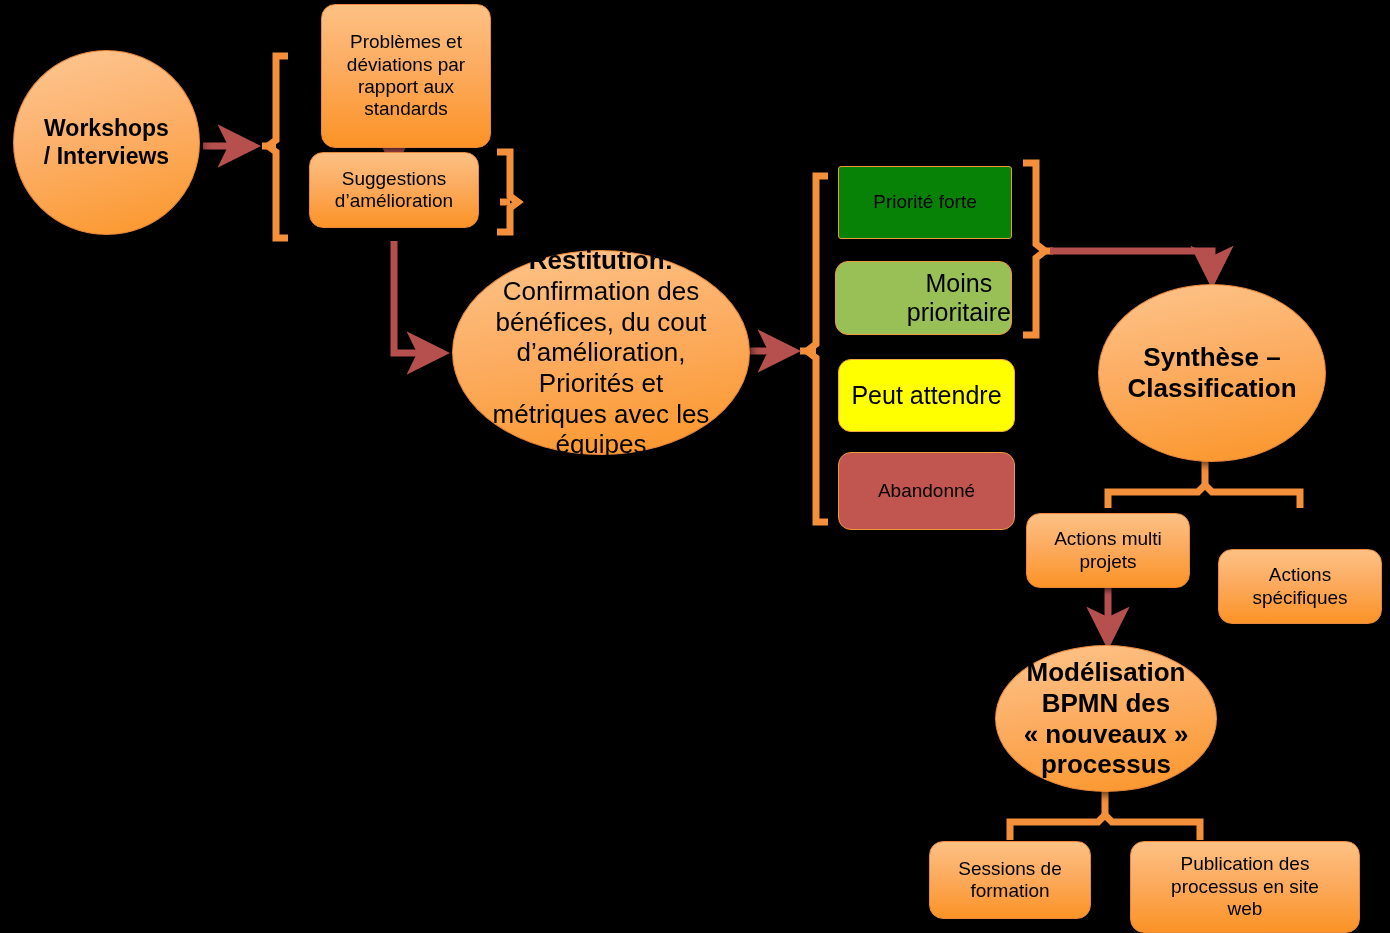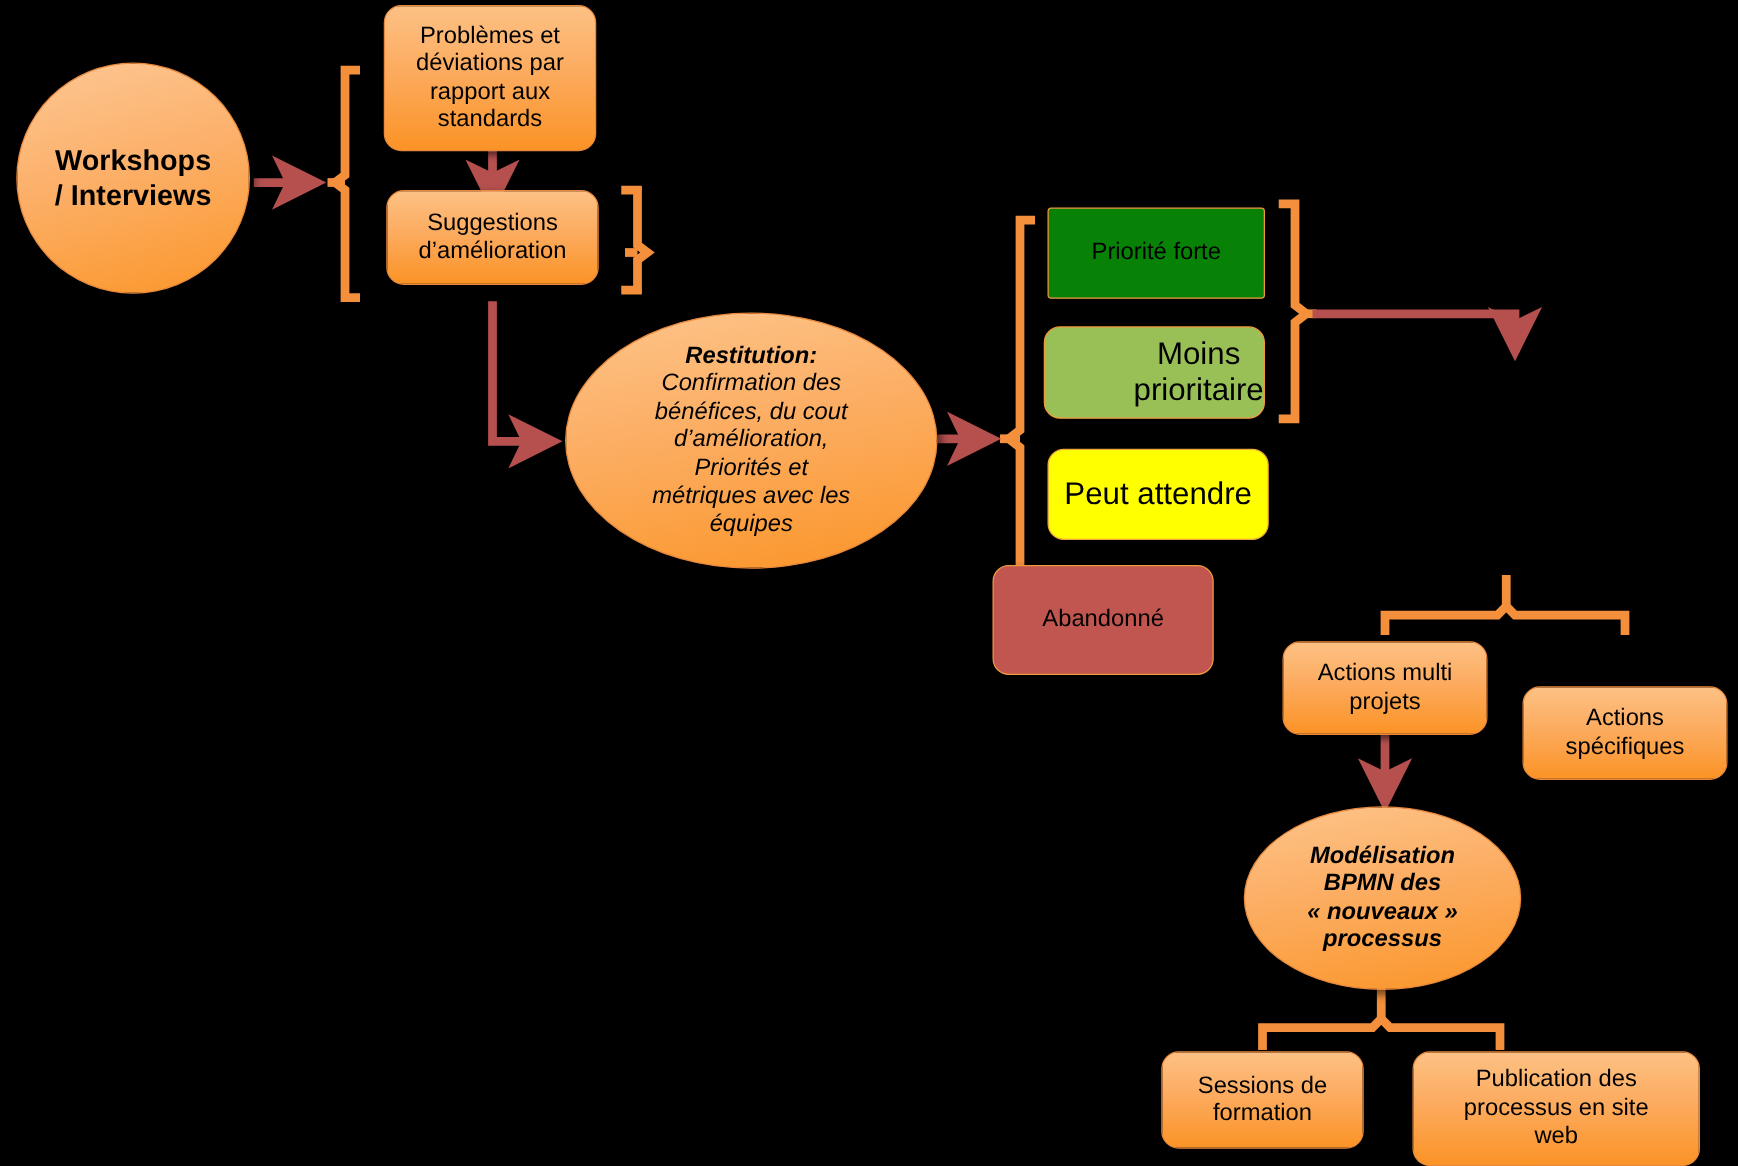--- a/index.html
+++ b/index.html
@@ -6,21 +6,21 @@
   #stage{position:relative;width:1390px;height:933px;background:#000;overflow:hidden;
          font-family:"Liberation Sans","DejaVu Sans",sans-serif;}
   svg.layer{position:absolute;left:0;top:0;width:1390px;height:933px;}
   .node{position:absolute;display:flex;align-items:center;justify-content:center;
         text-align:center;color:#000;line-height:1.18;box-sizing:border-box;}
   .rbox{border-radius:14px;border:1.5px solid #e8883c;
         background:linear-gradient(180deg,#fdc184 0%,#fcab5f 45%,#fb9326 100%);
         box-shadow:2px 3px 5px rgba(0,0,0,.55);font-size:19px;padding:4px 8px;}
   .ell{border-radius:50%;border:1.5px solid #e8883c;
        background:linear-gradient(170deg,#fdc48a 0%,#fcad62 45%,#fb9528 100%);
-       box-shadow:3px 4px 7px rgba(0,0,0,.55);font-size:19px;padding:6px 10px;font-style:italic;}
+       box-shadow:3px 4px 7px rgba(0,0,0,.55);font-size:26px;padding:6px 10px;}
   .circ{border-radius:50%;border:1.5px solid #e8883c;
         background:linear-gradient(165deg,#fdc793 0%,#fcb06a 45%,#fb9629 100%);
         box-shadow:3px 4px 8px rgba(0,0,0,.55);font-size:23px;font-weight:bold;}
   .bold{font-weight:bold;}
   .green{background:#078207;border:1.8px solid #f09a3e;border-radius:3px;
          box-shadow:2px 3px 5px rgba(0,0,0,.55);font-size:19px;}
   .lgreen{background:#98c057;border:1.8px solid #f09a3e;border-radius:13px;
           box-shadow:2px 3px 5px rgba(0,0,0,.55);font-size:25px;justify-content:flex-end;}
   .yellow{background:#ffff00;border:1.8px solid #f0a93e;border-radius:13px;
           box-shadow:2px 3px 5px rgba(0,0,0,.55);font-size:25px;}
@@ -88,21 +88,21 @@
     <g stroke="#b5504f" stroke-width="7" fill="none" marker-end="url(#ah)">
       <path d="M1108,588 L1108,643"></path>
     </g>
   </svg>
 
   <div class="node circ" style="left:13px;top:50px;width:187px;height:185px;">
     <span class="txt">Workshops
 / Interviews</span>
   </div>
 
-  <div class="node rbox" style="left:307px;top:4px;width:170px;height:117px;">
+  <div class="node rbox" style="left:321px;top:4px;width:170px;height:144px;">
     <span class="txt">Problèmes et
 déviations par
 rapport aux
 standards</span>
   </div>
 
   <div class="node rbox" style="left:309px;top:152px;width:170px;height:76px;">
     <span class="txt">Suggestions
 d’amélioration</span>
   </div>
@@ -125,24 +125,28 @@
 
   <div class="node lgreen" style="left:835px;top:261px;width:177px;height:74px;">
     <span class="txt">Moins
 prioritaire</span>
   </div>
 
   <div class="node yellow" style="left:838px;top:359px;width:177px;height:73px;">
     <span class="txt">Peut attendre</span>
   </div>
 
-  <div class="node redb" style="left:794px;top:452px;width:177px;height:88px;">
+  <div class="node redb" style="left:838px;top:452px;width:177px;height:78px;">
     <span class="txt">Abandonné</span>
   </div>
 
+  <div class="node ell" style="left:1098px;top:284px;width:228px;height:178px;">
+    <span class="txt bold">Synthèse –
+Classification</span>
+  </div>
 
   <div class="node rbox" style="left:1026px;top:513px;width:164px;height:75px;">
     <span class="txt">Actions multi
 projets</span>
   </div>
 
   <div class="node rbox" style="left:1218px;top:513px;width:164px;height:75px;margin-top:36px;">
     <span class="txt">Actions
 spécifiques</span>
   </div>

